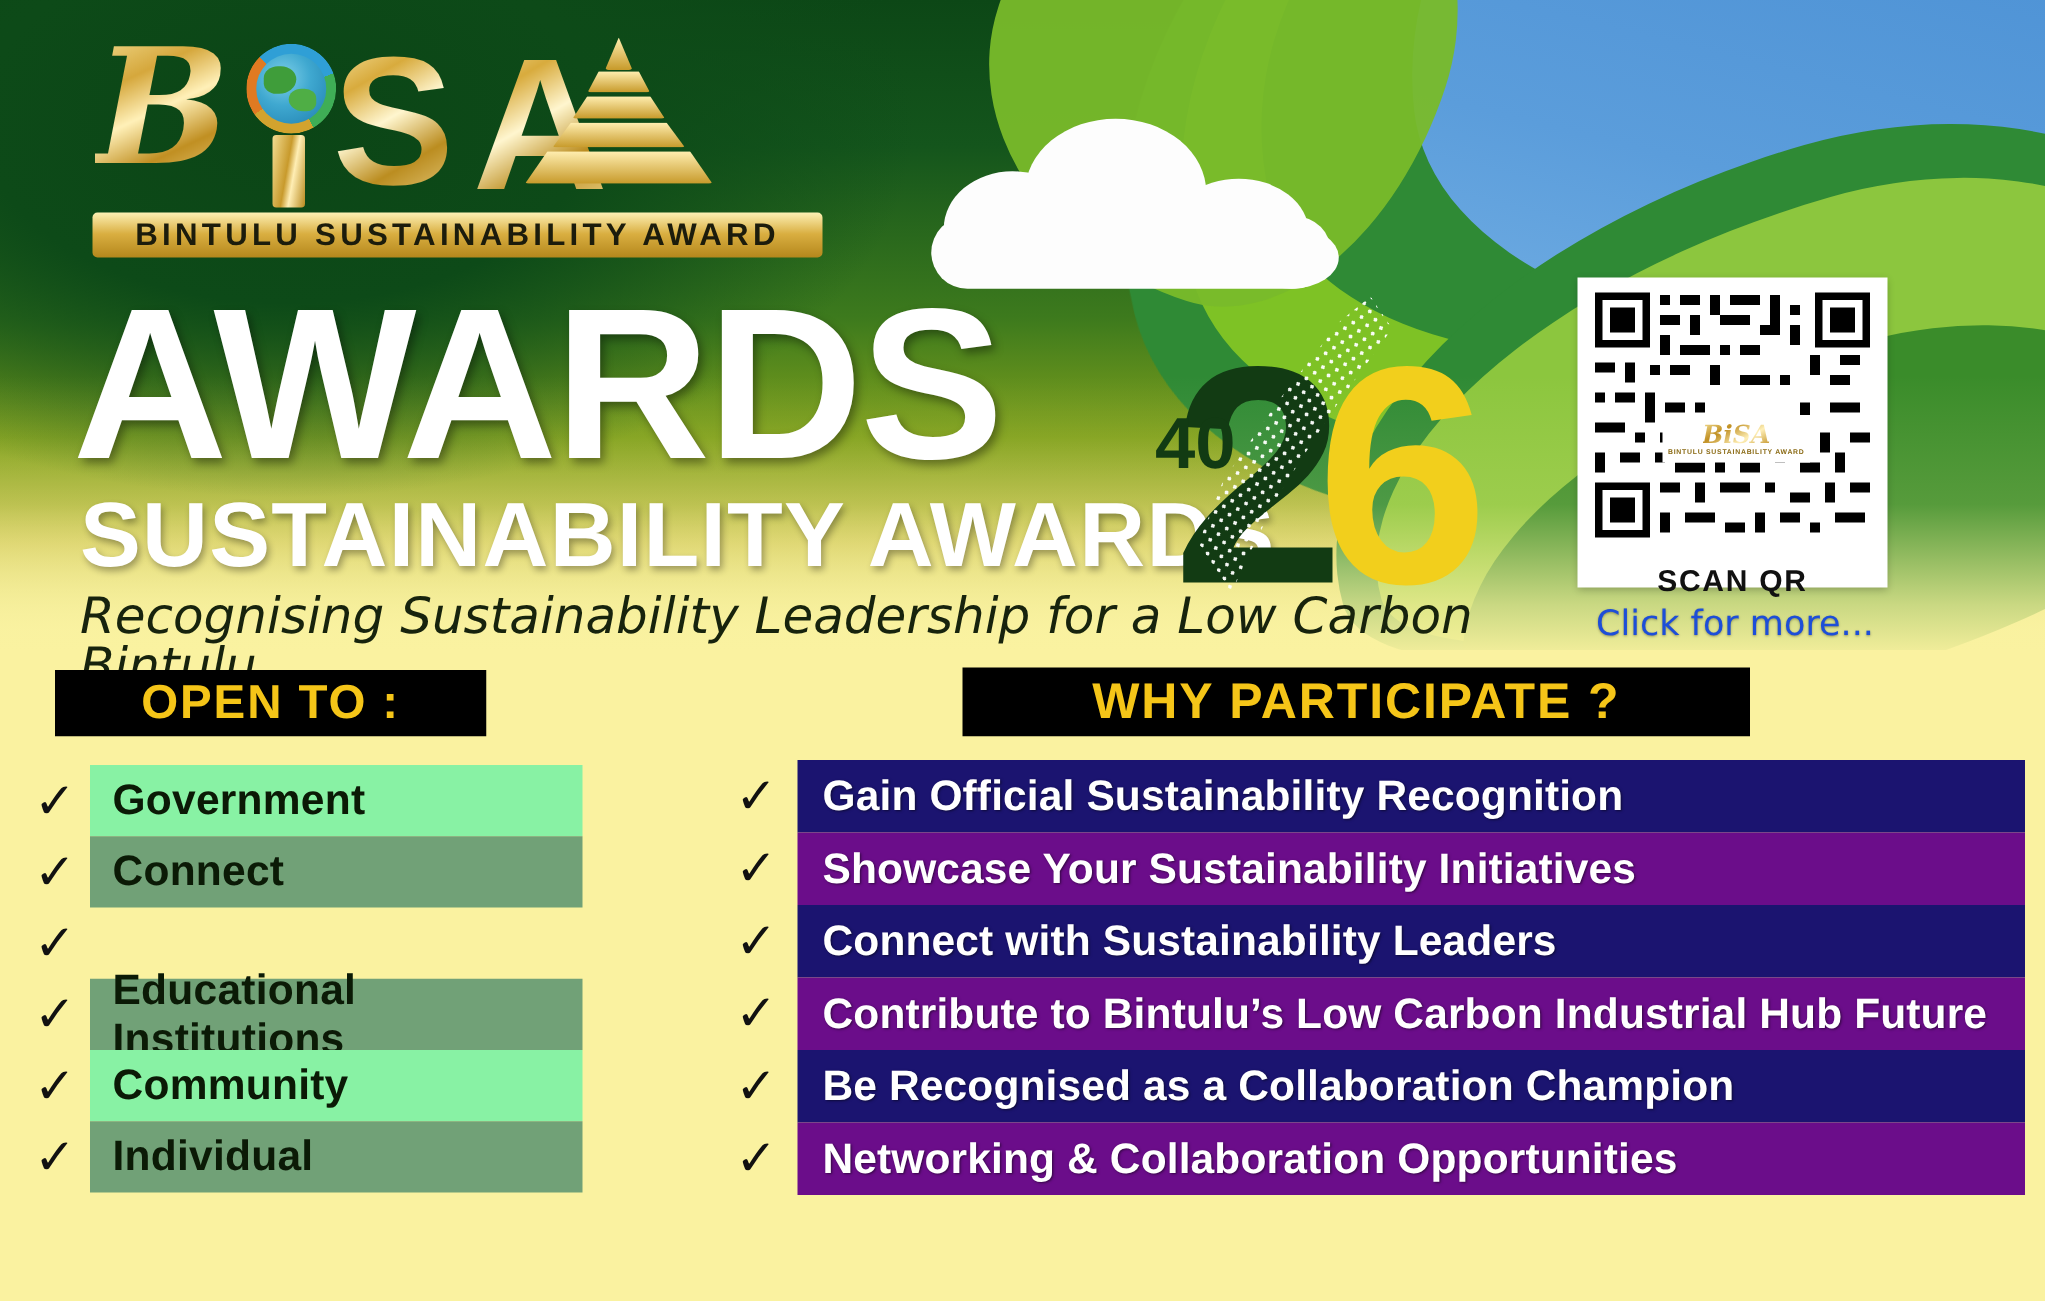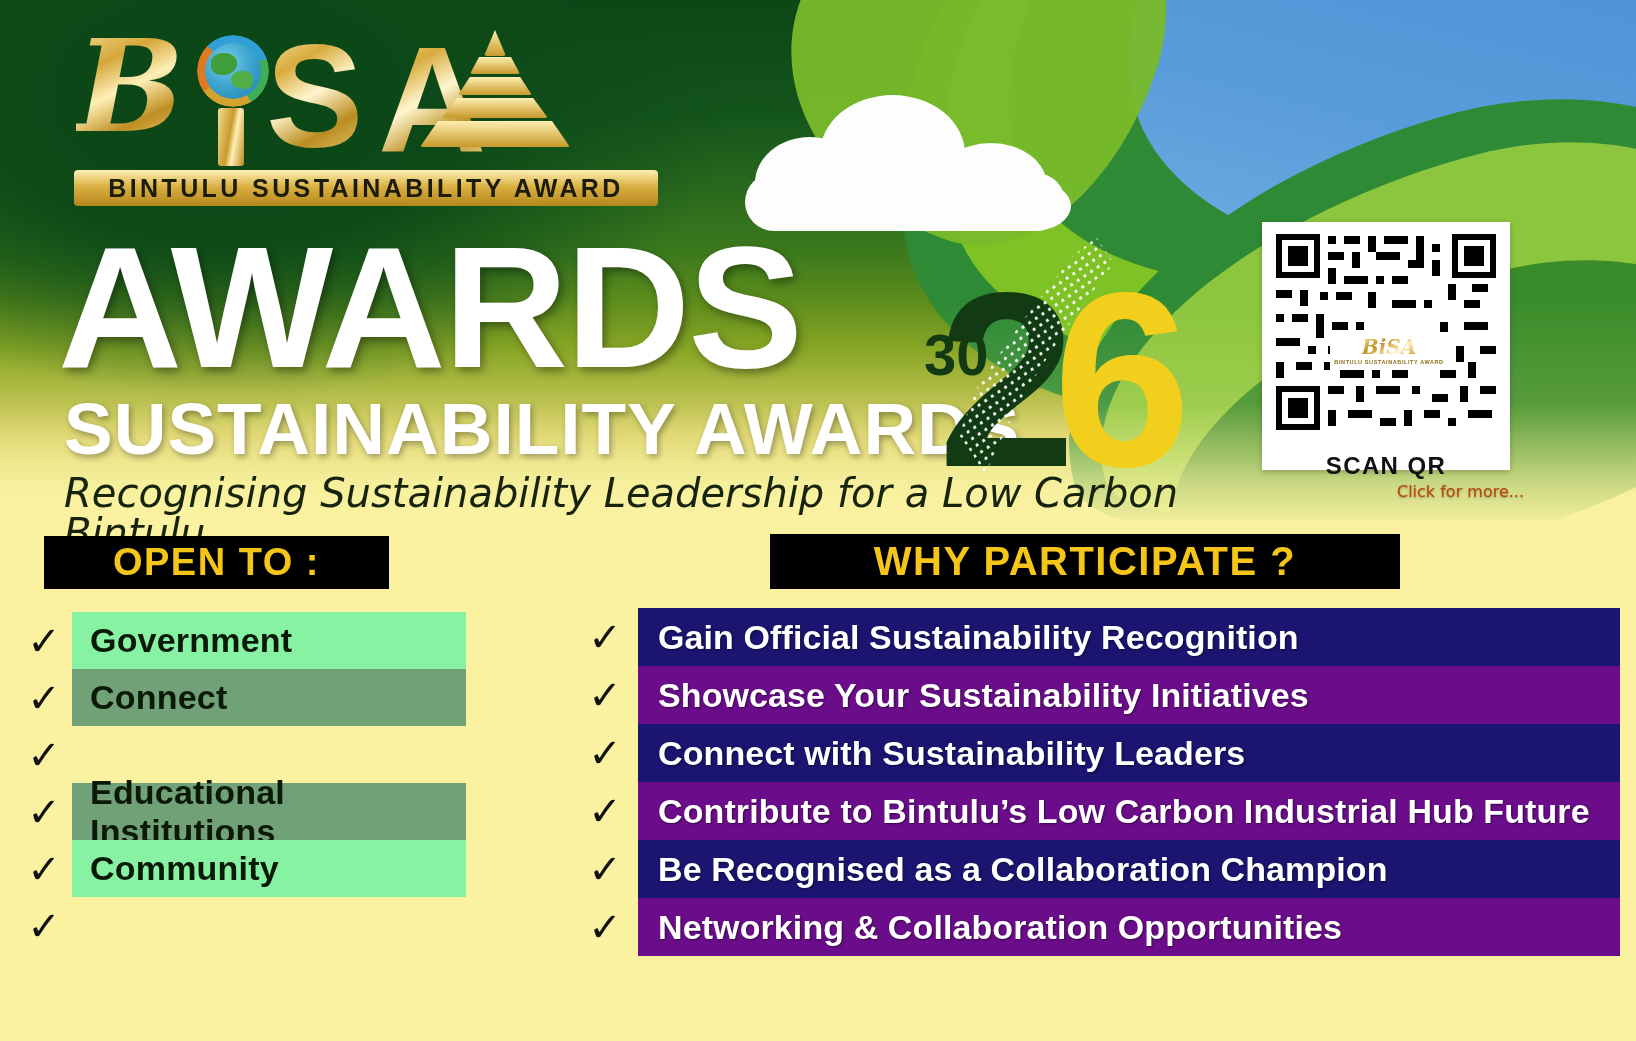--- a/index.html
+++ b/index.html
@@ -226,22 +226,22 @@
   .qr-logo .qlt{
     font-family:"DejaVu Serif",serif;font-style:italic;font-weight:700;font-size:20px;
     background:linear-gradient(150deg,#f6e39a,#c08f22,#fff0b8,#c08f22);
     -webkit-background-clip:text;background-clip:text;color:transparent;line-height:1;
   }
   .qr-logo .qlb{
     font-family:"Liberation Sans",sans-serif;font-weight:700;font-size:5.5px;
     letter-spacing:.6px;color:#8a6a14;margin-top:2px;
   }
   .qr-click{
-    position:absolute;left:1252px;top:482px;width:272px;text-align:right;
-    font-family:"DejaVu Sans",sans-serif;font-size:16px;color:#c2410c;
+    position:absolute;left:1252px;top:482px;width:272px;text-align:center;
+    font-family:"DejaVu Sans",sans-serif;font-size:28px;color:#1d4ed8;
     text-shadow:0 1px 2px rgba(0,0,0,.35);
   }
 
   
   .sec-hdr{
     position:absolute;background:#000000;display:flex;align-items:center;justify-content:center;
   }
   .sec-hdr span{
     font-family:"Liberation Sans",sans-serif;font-weight:700;
     color:#f5c518;letter-spacing:1.5px;
@@ -334,21 +334,21 @@
 
   <div class="headline">
     <div class="h-bintulu">AWARDS</div>
     <div class="h-sub">SUSTAINABILITY AWARDS</div>
     <div class="h-tag">Recognising Sustainability Leadership for a Low Carbon Bintulu</div>
   </div>
 
   <div class="yearmark">
     <div class="ym-2">2</div>
     <div class="ym-6">6</div>
-    <div class="ym-20">30</div>
+    <div class="ym-20">40</div>
     <div class="ym-swoosh"></div>
   </div>
 
   <div class="qr-card"></div>
   <div class="qr-canvas">
 
     <div class="m" style="left:4px;top:4px;width:44px;height:44px;"></div>
     <div class="m" style="left:10px;top:10px;width:32px;height:32px;background:#fff;"></div>
     <div class="m" style="left:16px;top:16px;width:20px;height:20px;"></div>
     <div class="m" style="left:180px;top:4px;width:44px;height:44px;"></div>
@@ -455,20 +455,23 @@
         </div>
     </div>
     <div class="row">
       <div class="check">✓</div>
       <div class="bar">
           <span>Community</span>
         </div>
     </div>
     <div class="row">
       <div class="check">✓</div>
+      <div class="bar">
+          <span>Individual</span>
+        </div>
     </div>
   </div>
 
   <div class="sec-hdr" id="hdr-why">
     <span>WHY PARTICIPATE ?</span>
   </div>
   <div class="list" id="list-why">
     <div class="row">
       <div class="check">✓</div>
       <div class="bar">

